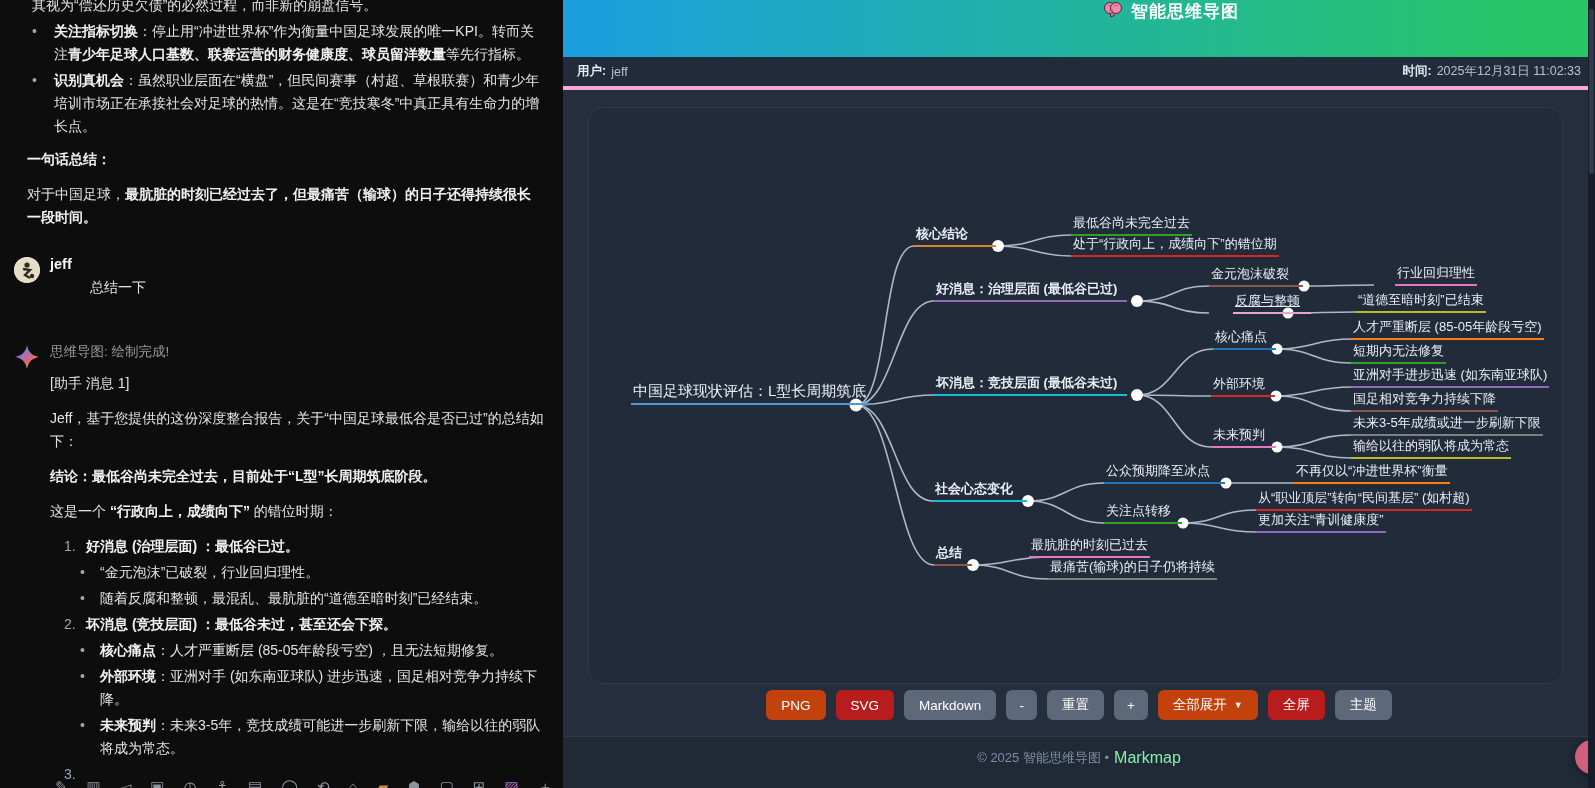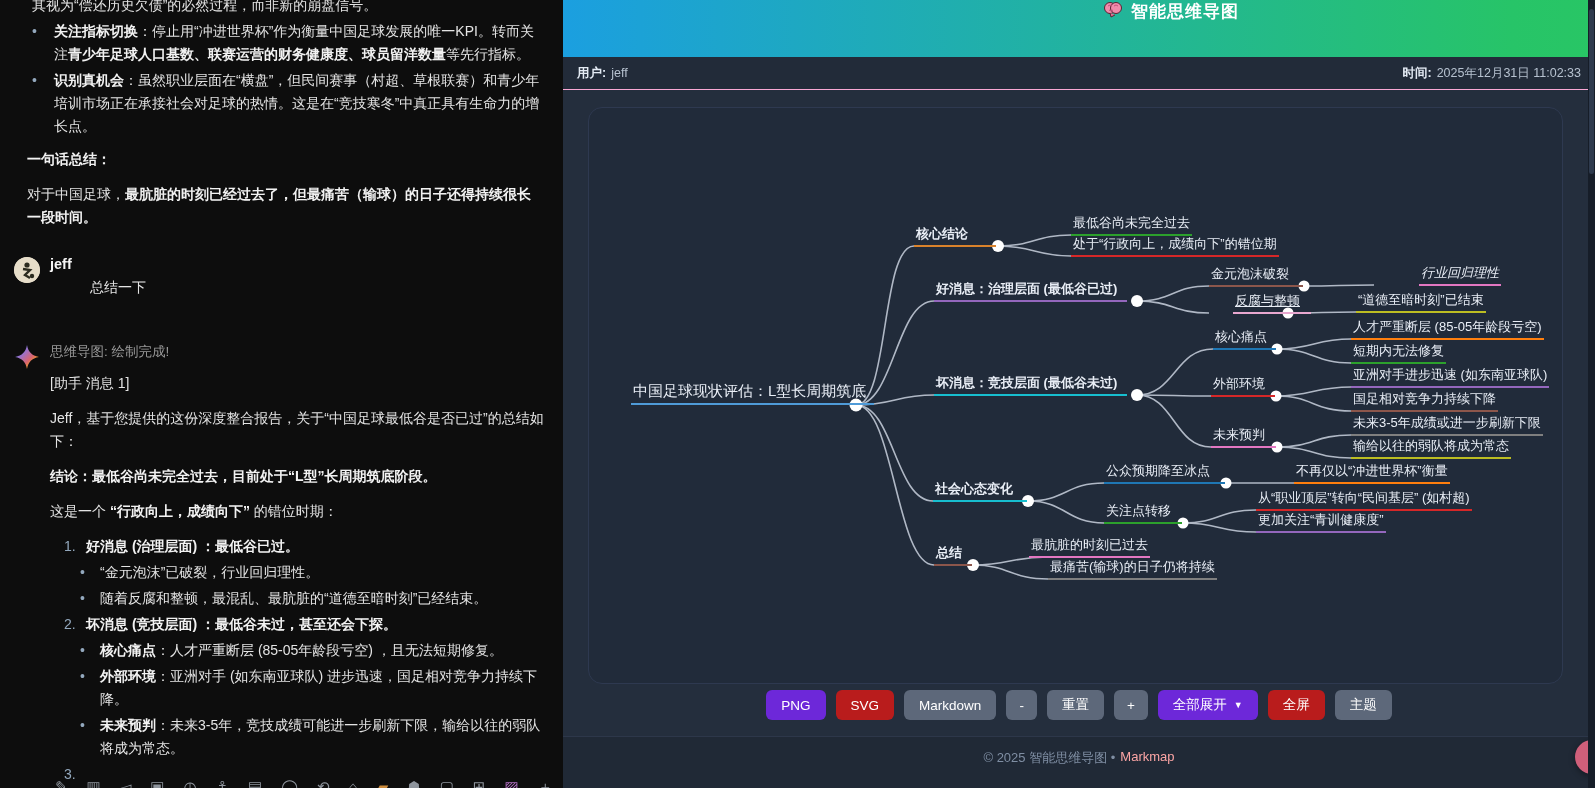--- a/index.html
+++ b/index.html
@@ -26,39 +26,39 @@
   .msg-text{font-size:14px;color:#e4e4e4;line-height:21px;margin-left:40px;}
   .msg-status{font-size:13.5px;color:#9a9a9a;line-height:20px;}
   .msg-body{flex:1 1 auto;width:505px;}
   .iconstrip{position:absolute;left:55px;bottom:-9px;display:flex;gap:19px;}
   .iconstrip span{font-size:15px;color:#8e949c;}
 
   
   .app{position:absolute;left:563px;top:0;width:1032px;height:788px;background:#242e3d;overflow:hidden;}
   .hdr{position:absolute;left:0;top:0;width:1216px;height:57px;background:linear-gradient(90deg,#1b9fe0,#27c468 78%,#2bc95e);display:flex;align-items:flex-start;justify-content:center;}
   .hdr-title{font-size:17px;font-weight:bold;color:#fff;letter-spacing:1px;margin-left:8px;}
-  .userbar{position:absolute;left:0;top:57px;width:1032px;height:33px;background:#222b39;border-bottom:1px solid #f9a8d4;display:flex;align-items:center;padding:0 14px;}
+  .userbar{position:absolute;left:0;top:57px;width:1032px;height:33px;background:#222b39;border-bottom:4px solid #f9a8d4;display:flex;align-items:center;padding:0 14px;}
   .ub-label{font-size:12.5px;font-weight:bold;color:#e4ebf4;}
   .ub-val{font-size:12.5px;color:#b7c2d0;margin-left:5px;}
   .ub-sp{flex:1 1 auto;}
   .map{position:absolute;left:25px;top:107px;width:975px;height:577px;background:#212b3a;border:1px solid #2e3950;border-radius:14px;}
   .map svg{position:absolute;left:0;top:0;}
   .mm{position:absolute;white-space:nowrap;color:#e9eef6;font-size:13px;line-height:16px;padding:0 2px 3px 2px;border-bottom:2px solid #888;cursor:pointer;}
   .d0{font-size:15px;line-height:18px;}
   .d1{font-weight:bold;}
   .tbar{position:absolute;left:0;top:690px;width:1032px;display:flex;justify-content:center;gap:10px;}
   .btn{height:30px;padding:0 15px;border:none;border-radius:6px;font-size:13.5px;color:#fff;display:flex;align-items:center;cursor:pointer;font-family:inherit;}
-  .btn.green{background:#6d28d9;}
+  .btn.green{background:#c2410c;}
   .btn.blue{background:#b91c1c;}
   .btn.gray{background:#5d687a;}
   .btn.sm{padding:0 13px;}
   .btn .caret{font-size:9px;margin-left:7px;}
   .ftr{position:absolute;left:0;top:736px;width:1032px;height:52px;background:#202936;border-top:1px solid #2d374a;display:flex;justify-content:center;padding-top:12px;}
   .ftr span{font-size:13px;color:#7f8ea3;}
-  .ftr a{font-size:13px;color:#fca5a5;margin-left:5px;text-decoration:none;cursor:pointer;}
+  .ftr a{font-size:16px;color:#86efac;margin-left:5px;text-decoration:none;cursor:pointer;}
   .sbar{position:absolute;right:0;top:0;width:7px;height:788px;background:#161d28;}
   .sthumb{position:absolute;left:1px;top:9px;width:5px;height:165px;background:#2e3a4d;border-radius:3px;}
   .fbadge{position:absolute;right:-14px;top:740px;width:34px;height:34px;border-radius:50%;background:#cf5f7a;color:#fff;font-size:15px;font-weight:bold;display:flex;align-items:center;justify-content:center;box-shadow:0 2px 6px rgba(0,0,0,.4);}
 </style>
 </head>
 <body>
 
 <div class="screen">
 
   <div class="chat">
@@ -237,21 +237,21 @@
             <circle cx="637" cy="375" r="5.5"></circle>
           <circle cx="594" cy="415" r="5.5"></circle>
         </g>
       </svg>
       <div class="mm d0" style="left: 42px; top: 274px; padding-right: 8px; border-bottom-color: rgb(79, 155, 216);">中国足球现状评估：L型长周期筑底</div>
       <div class="mm d1" style="left: 325px; top: 118px; padding-right: 28px; border-bottom-color: rgb(217, 130, 43);">核心结论</div>
       <div class="mm" style="left: 482px; top: 107px; border-bottom-color: rgb(44, 160, 44);">最低谷尚未完全过去</div>
       <div class="mm" style="left: 482px; top: 128px; border-bottom-color: rgb(214, 39, 40);">处于“行政向上，成绩向下”的错位期</div>
       <div class="mm d1" style="left: 345px; top: 173px; padding-right: 10px; border-bottom-color: rgb(148, 103, 189);">好消息：治理层面 (最低谷已过)</div>
       <div class="mm" style="left: 620px; top: 158px; padding-right: 14px; border-bottom-color: rgb(140, 86, 75);">金元泡沫破裂</div>
-      <div class="mm" style="left: 830px; top: 157px; border-bottom-color: rgb(227, 119, 194); font-style: italic;">行业回归理性</div>
+      <div class="mm" style="left: 806px; top: 157px; border-bottom-color: rgb(227, 119, 194);">行业回归理性</div>
       <div class="mm" style="left: 644px; top: 185px; padding-right: 11px; border-bottom-color: rgb(232, 167, 207); text-decoration: underline;">反腐与整顿</div>
       <div class="mm" style="left: 767px; top: 184px; border-bottom-color: rgb(188, 189, 34);">“道德至暗时刻”已结束</div>
       <div class="mm d1" style="left: 345px; top: 267px; padding-right: 10px; border-bottom-color: rgb(23, 190, 207);">坏消息：竞技层面 (最低谷未过)</div>
       <div class="mm" style="left: 624px; top: 221px; padding-right: 9px; border-bottom-color: rgb(31, 119, 180);">核心痛点</div>
       <div class="mm" style="left: 762px; top: 211px; border-bottom-color: rgb(255, 127, 14);">人才严重断层 (85-05年龄段亏空)</div>
       <div class="mm" style="left: 762px; top: 235px; border-bottom-color: rgb(44, 160, 44);">短期内无法修复</div>
       <div class="mm" style="left: 622px; top: 268px; padding-right: 10px; border-bottom-color: rgb(214, 39, 40);">外部环境</div>
       <div class="mm" style="left: 762px; top: 259px; border-bottom-color: rgb(148, 103, 189);">亚洲对手进步迅速 (如东南亚球队)</div>
       <div class="mm" style="left: 762px; top: 283px; border-bottom-color: rgb(140, 86, 75);">国足相对竞争力持续下降</div>
       <div class="mm" style="left: 622px; top: 319px; padding-right: 11px; border-bottom-color: rgb(227, 119, 194);">未来预判</div>

